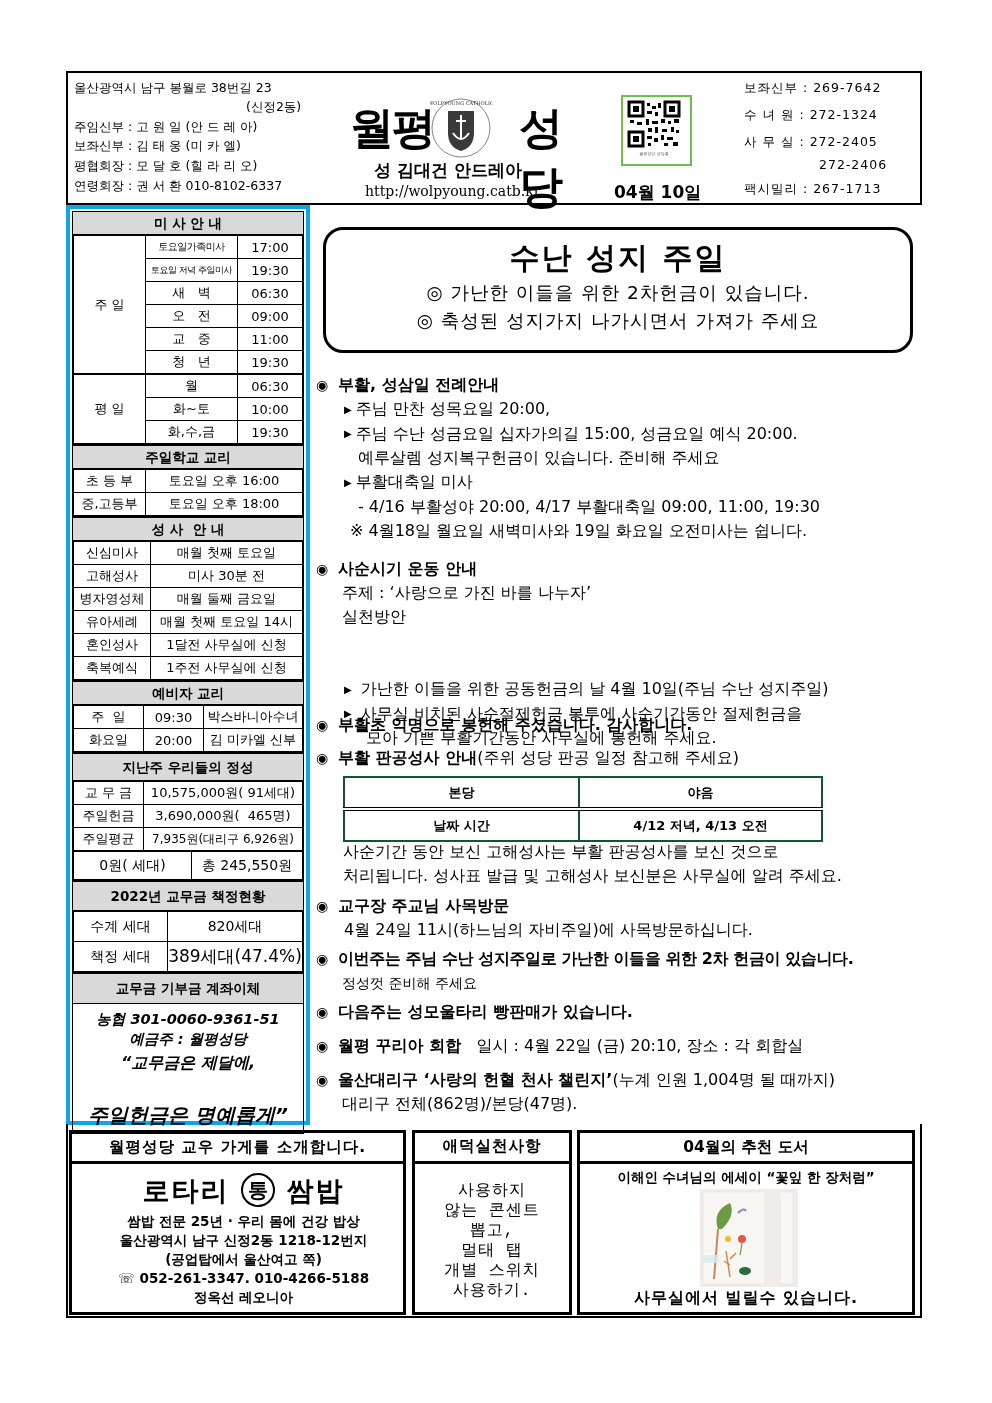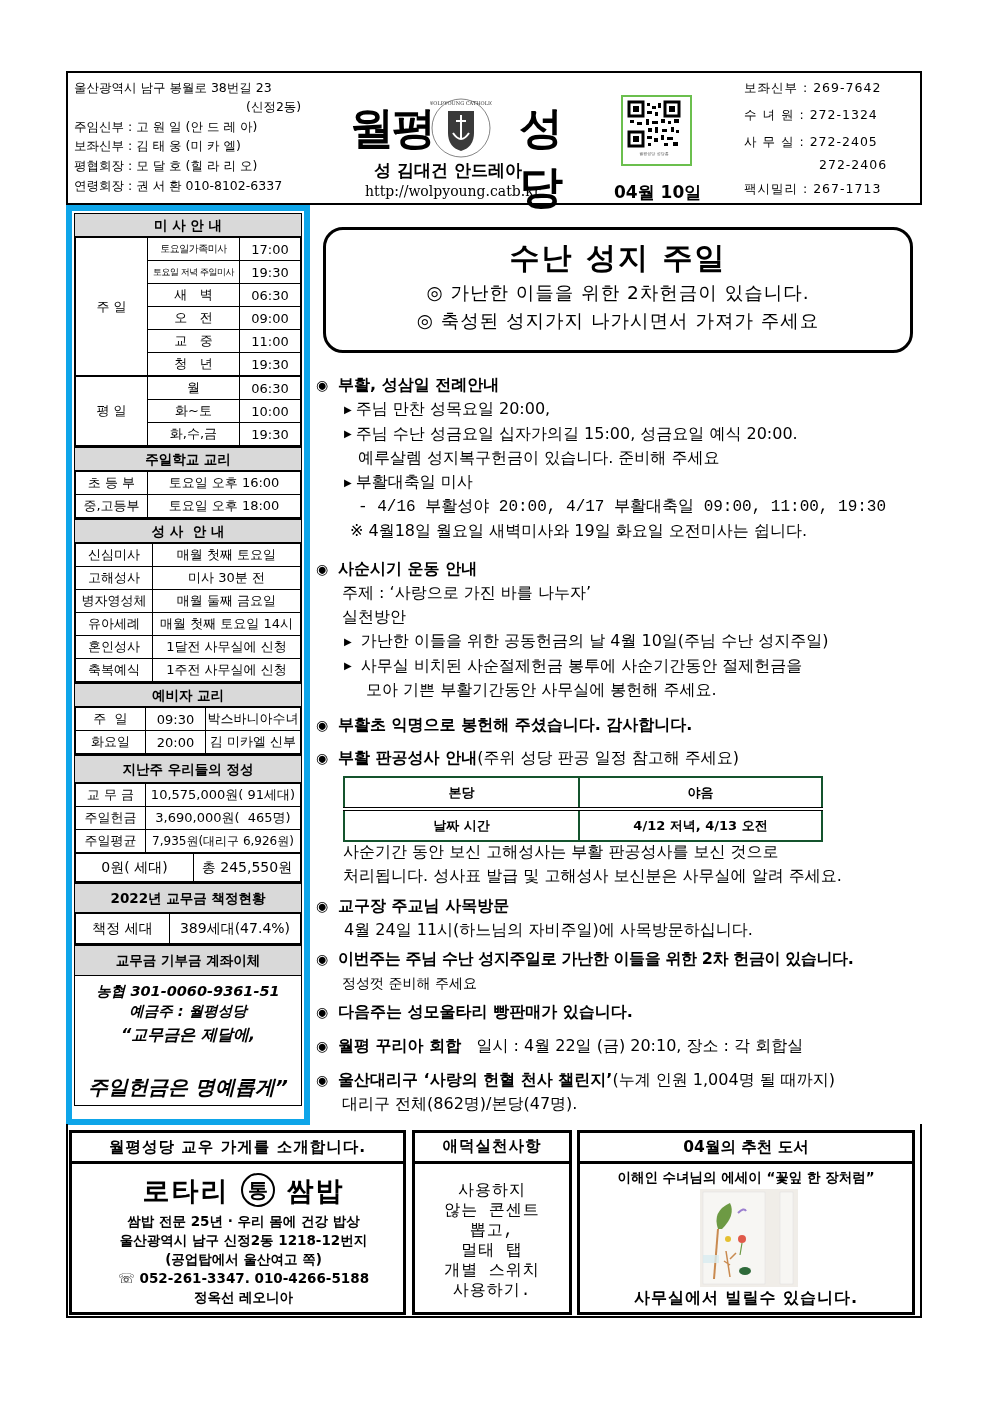--- a/index.html
+++ b/index.html
@@ -10,21 +10,21 @@
   .hl { position:absolute; left:6px; font-size:12.5px; line-height:20px; white-space:nowrap; font-family:"DejaVu Sans", sans-serif; }
   .hr { position:absolute; font-size:12.5px; line-height:20px; white-space:nowrap; letter-spacing:1px; }
   #logo-title { position:absolute; left:282px; top:20px; width:230px; height:70px; }
   .big-title { position:absolute; top:6px; font-size:44px; font-weight:bold; font-family:"DejaVu Sans", sans-serif; letter-spacing:-2px;text-align:center; }
   #emblem { position:absolute; left:80px; top:4px; width:62px; height:62px; }
   #patron { position:absolute; left:275px; top:86px; width:210px; text-align:center; font-size:17px; font-weight:bold; }
   #url { position:absolute; left:297px; top:110px; font-family:"DejaVu Serif", serif; font-size:14px; }
   #qr { position:absolute; left:553px; top:22px; width:67px; height:67px; border:2px solid #6bbf4e; background:#fff; }
   #date { position:absolute; left:546px; top:108px; font-size:17px; font-weight:bold; }
   
-  #leftcol { left:66px; top:205px; width:244px; height:920px; border:6px solid #0ea5e9; }
+  #leftcol { left:66px; top:205px; width:244px; height:920px; border:4px solid #0ea5e9; }
   table.lt { border-collapse:collapse; width:100%; font-size:13px; }
   table.lt td { border:1px solid #000; text-align:center; height:22px; padding:0; }
   .sech { background:#d9d9d9; font-weight:bold; text-align:center; font-size:13.5px; border-top:2px solid #000; border-bottom:1px solid #000; height:22px; line-height:22px; }
   .small { font-size:10px; letter-spacing:-0.5px; }
   
   #titlebox { left:323px; top:227px; width:590px; height:126px; border:3px solid #000; border-radius:20px; text-align:center; }
   #main-title { font-size:30px; font-weight:bold; margin-top:8px; letter-spacing:2px; }
   .tb-line { font-size:18.5px; line-height:28px; letter-spacing:1px; }
   .item { position:absolute; left:316px; font-size:16px; line-height:24px; white-space:nowrap; }
   .bullet { display:inline-block; width:22px; font-size:14px; }
@@ -271,23 +271,27 @@
     </tbody>
       </table>
 
     <div class="sech" style="height:28px; line-height:28px;">2022년 교무금 책정현황</div>
     <table class="lt">
       <colgroup>
           <col style="width:94px">
           <col>
         </colgroup>
       <tbody>
+          <tr>
+            <td style="height:29px; font-size:14px;">수계 세대</td>
+            <td style="font-size:14px;">820세대</td>
+          </tr>
       <tr>
             <td style="height:29px; font-size:14px;">책정 세대</td>
-            <td style="font-size:14px;">389세대(47.4%)</td>
+            <td style="font-size:17px;">389세대(47.4%)</td>
           </tr>
     </tbody>
       </table>
 
     <div class="sech" style="height:29px; line-height:29px;">교무금 기부금 계좌이체</div>
     <div style="text-align:center; font-weight:bold; font-size:14.5px; line-height:20px; padding:5px 0 6px;font-style:italic;">
       <div>농협 301-0060-9361-51</div>
       <div>예금주 : 월평성당</div>
       <div style="font-size:16px; line-height:24px; padding-top:2px;">“교무금은 제달에,</div>
       <div style="font-size:20px; line-height:24px;margin-top:28px;">주일헌금은 명예롭게”</div>
@@ -300,29 +304,29 @@
   <div class="tb-line">◎ 가난한 이들을 위한 2차헌금이 있습니다.</div>
   <div class="tb-line">◎ 축성된 성지가지 나가시면서 가져가 주세요</div>
 </div>
 
 <div class="item" style="top:373px;">
   <div><span class="bullet">◉</span><span class="bold">부활, 성삼일 전례안내</span></div>
   <div class="ind"><span class="tri">▶</span><span>주님 만찬 성목요일 20:00,</span></div>
   <div class="ind"><span class="tri">▶</span><span>주님 수난 성금요일 십자가의길 15:00, 성금요일 예식 20:00.</span></div>
   <div class="ind" style="padding-left:42px;">예루살렘 성지복구헌금이 있습니다. 준비해 주세요</div>
   <div class="ind"><span class="tri">▶</span><span>부활대축일 미사</span></div>
-  <div class="ind" style="padding-left:42px;font-family:Liberation Mono, monospace;">- 4/16 부활성야 20:00, 4/17 부활대축일 09:00, 11:00, 19:30</div>
+  <div class="ind" style="padding-left:42px;">- 4/16 부활성야 20:00, 4/17 부활대축일 09:00, 11:00, 19:30</div>
   <div class="ind" style="padding-left:34px;">※ 4월18일 월요일 새벽미사와 19일 화요일 오전미사는 쉽니다.</div>
 </div>
 
 <div class="item" style="top:557px;">
   <div><span class="bullet">◉</span><span class="bold">사순시기 운동 안내</span></div>
   <div style="padding-left:26px;">주제 : ‘사랑으로 가진 바를 나누자’</div>
   <div style="padding-left:26px;">실천방안</div>
-  <div style="padding-left:28px;"><span class="tri">▶</span> <span>가난한 이들을 위한 공동헌금의 날 4월 10일(주님 수난 성지주일)</span></div>
+  <div style="padding-left:28px;margin-top:48px;"><span class="tri">▶</span> <span>가난한 이들을 위한 공동헌금의 날 4월 10일(주님 수난 성지주일)</span></div>
   <div style="padding-left:28px;"><span class="tri">▶</span> <span>사무실 비치된 사순절제헌금 봉투에 사순기간동안 절제헌금을</span></div>
   <div style="padding-left:50px;">모아 기쁜 부활기간동안 사무실에 봉헌해 주세요.</div>
 </div>
 
 <div class="item" style="top:713px;">
   <span class="bullet">◉</span><span class="bold">부활초 익명으로 봉헌해 주셨습니다. 감사합니다.</span>
 </div>
 
 <div class="item" style="top:746px;">
   <span class="bullet">◉</span><span class="bold">부활 판공성사 안내</span><span>(주위 성당 판공 일정 참고해 주세요)</span>

